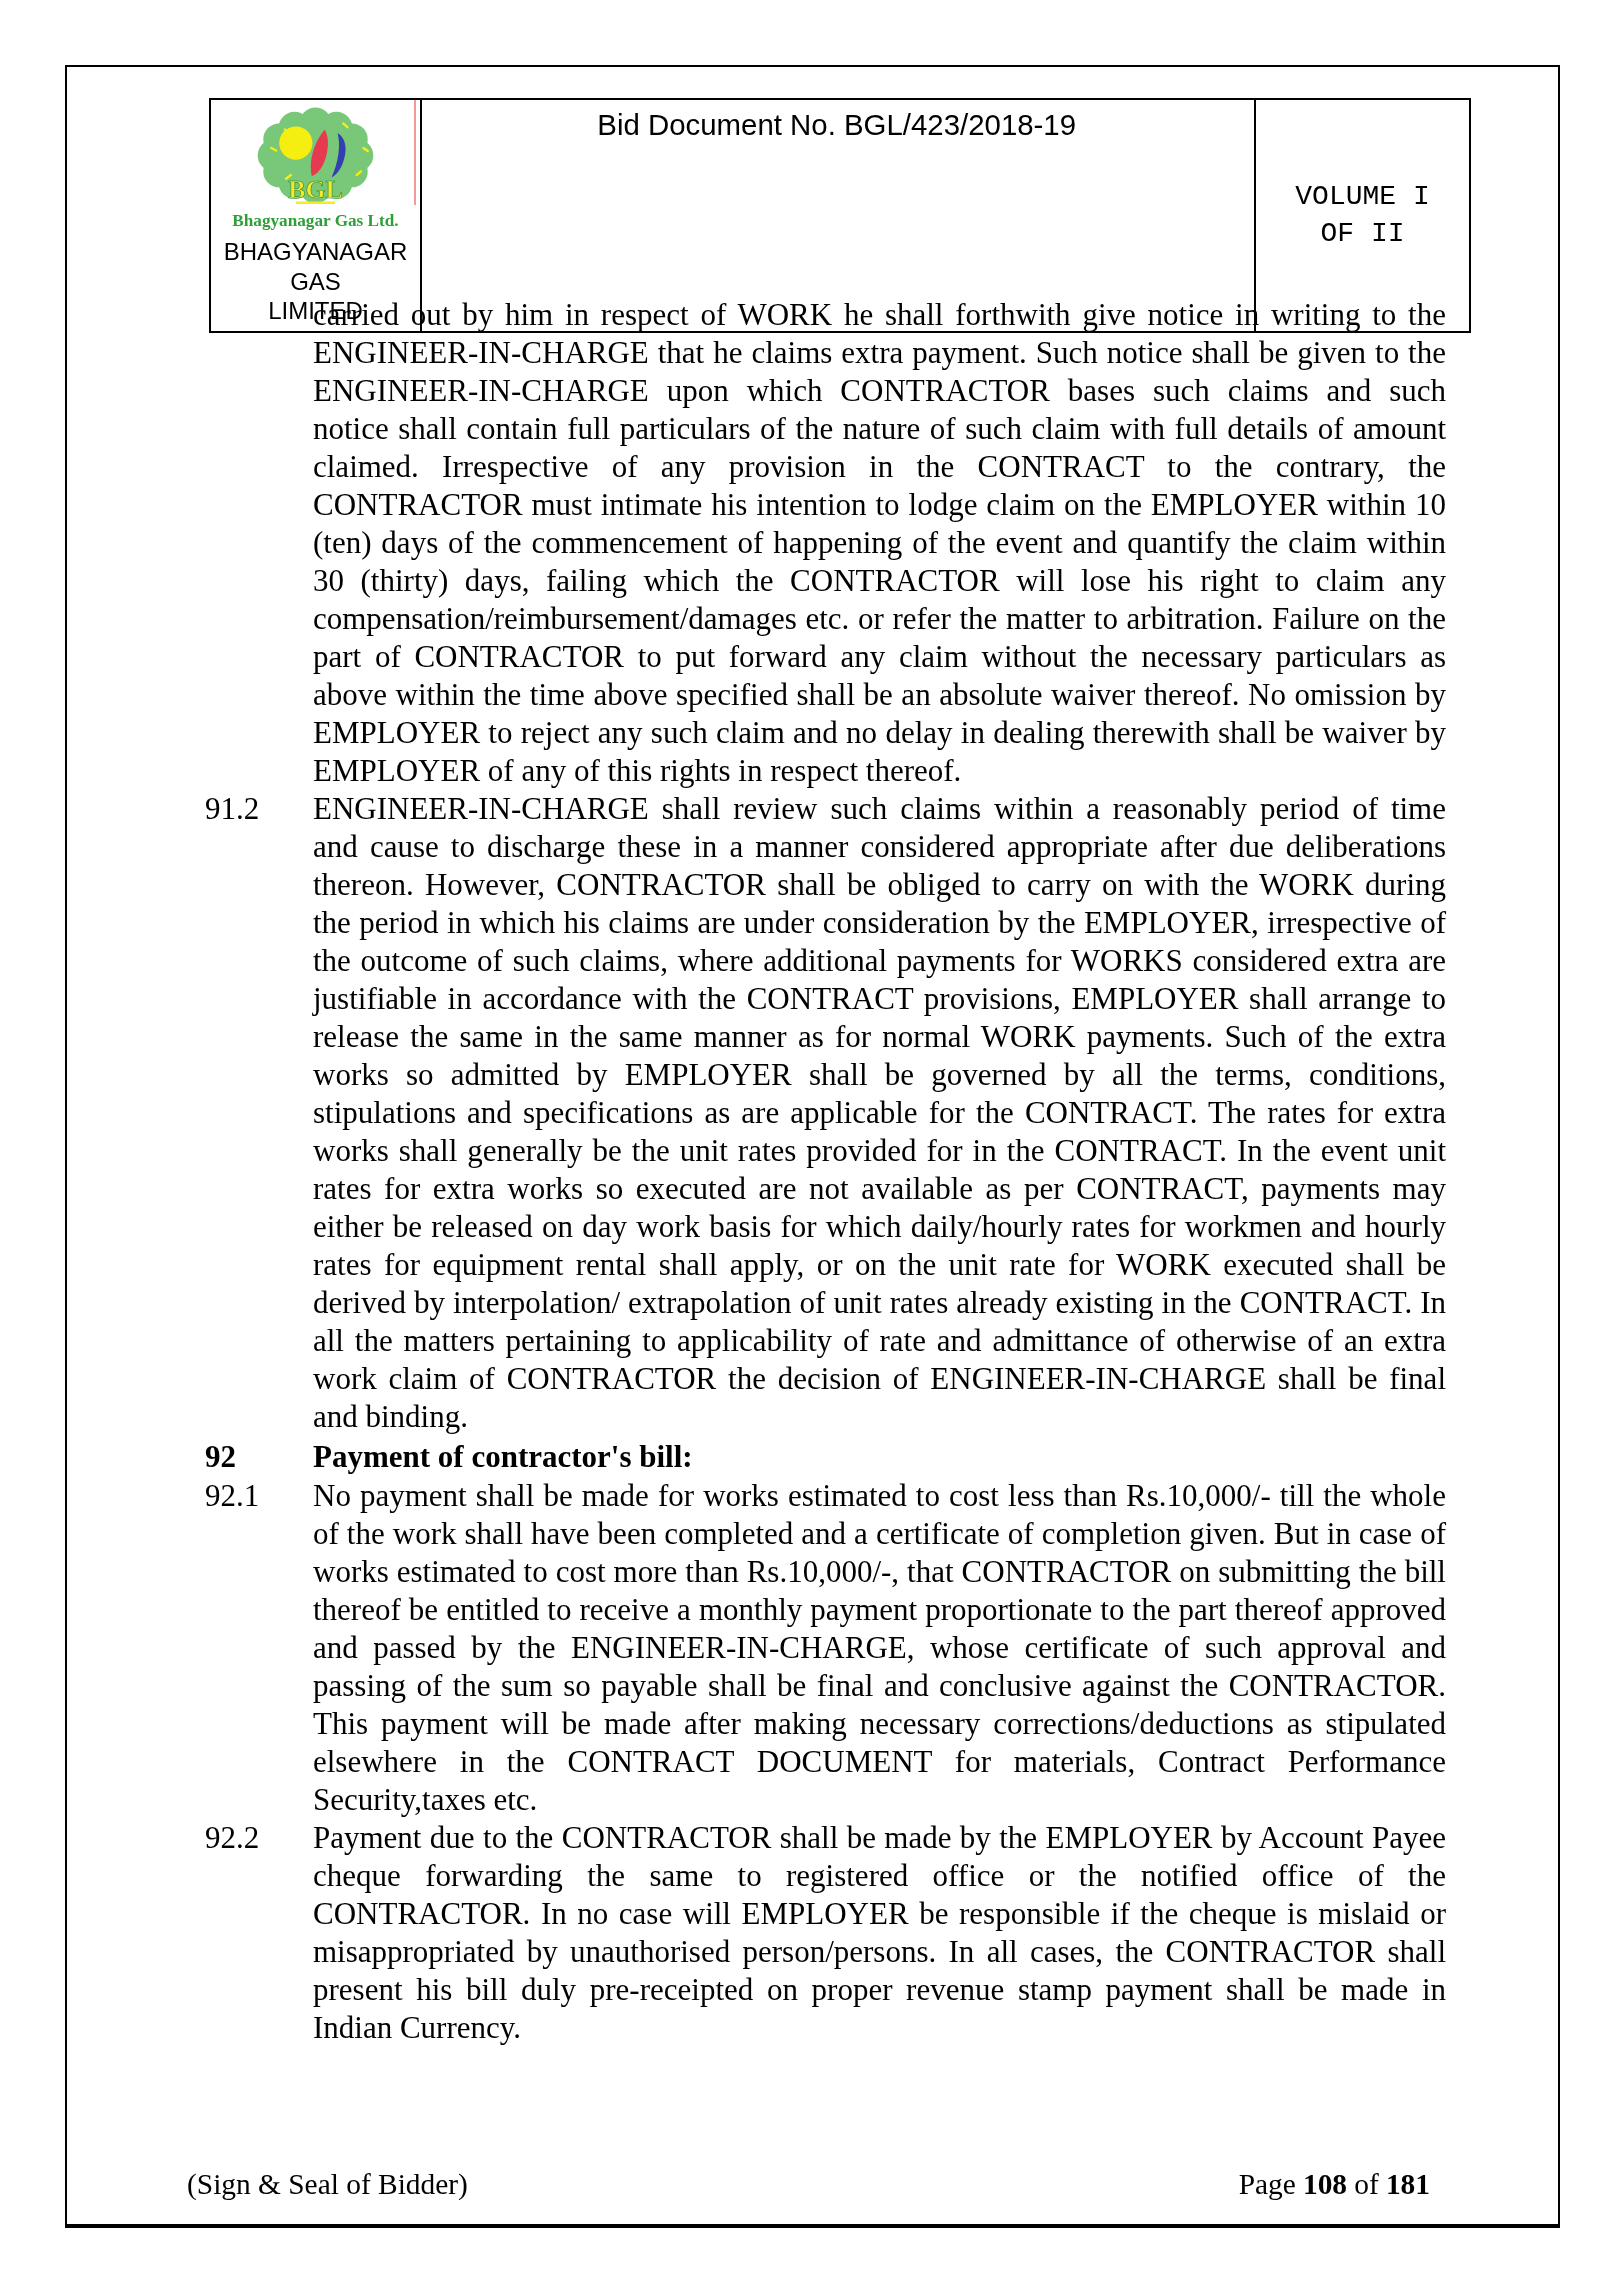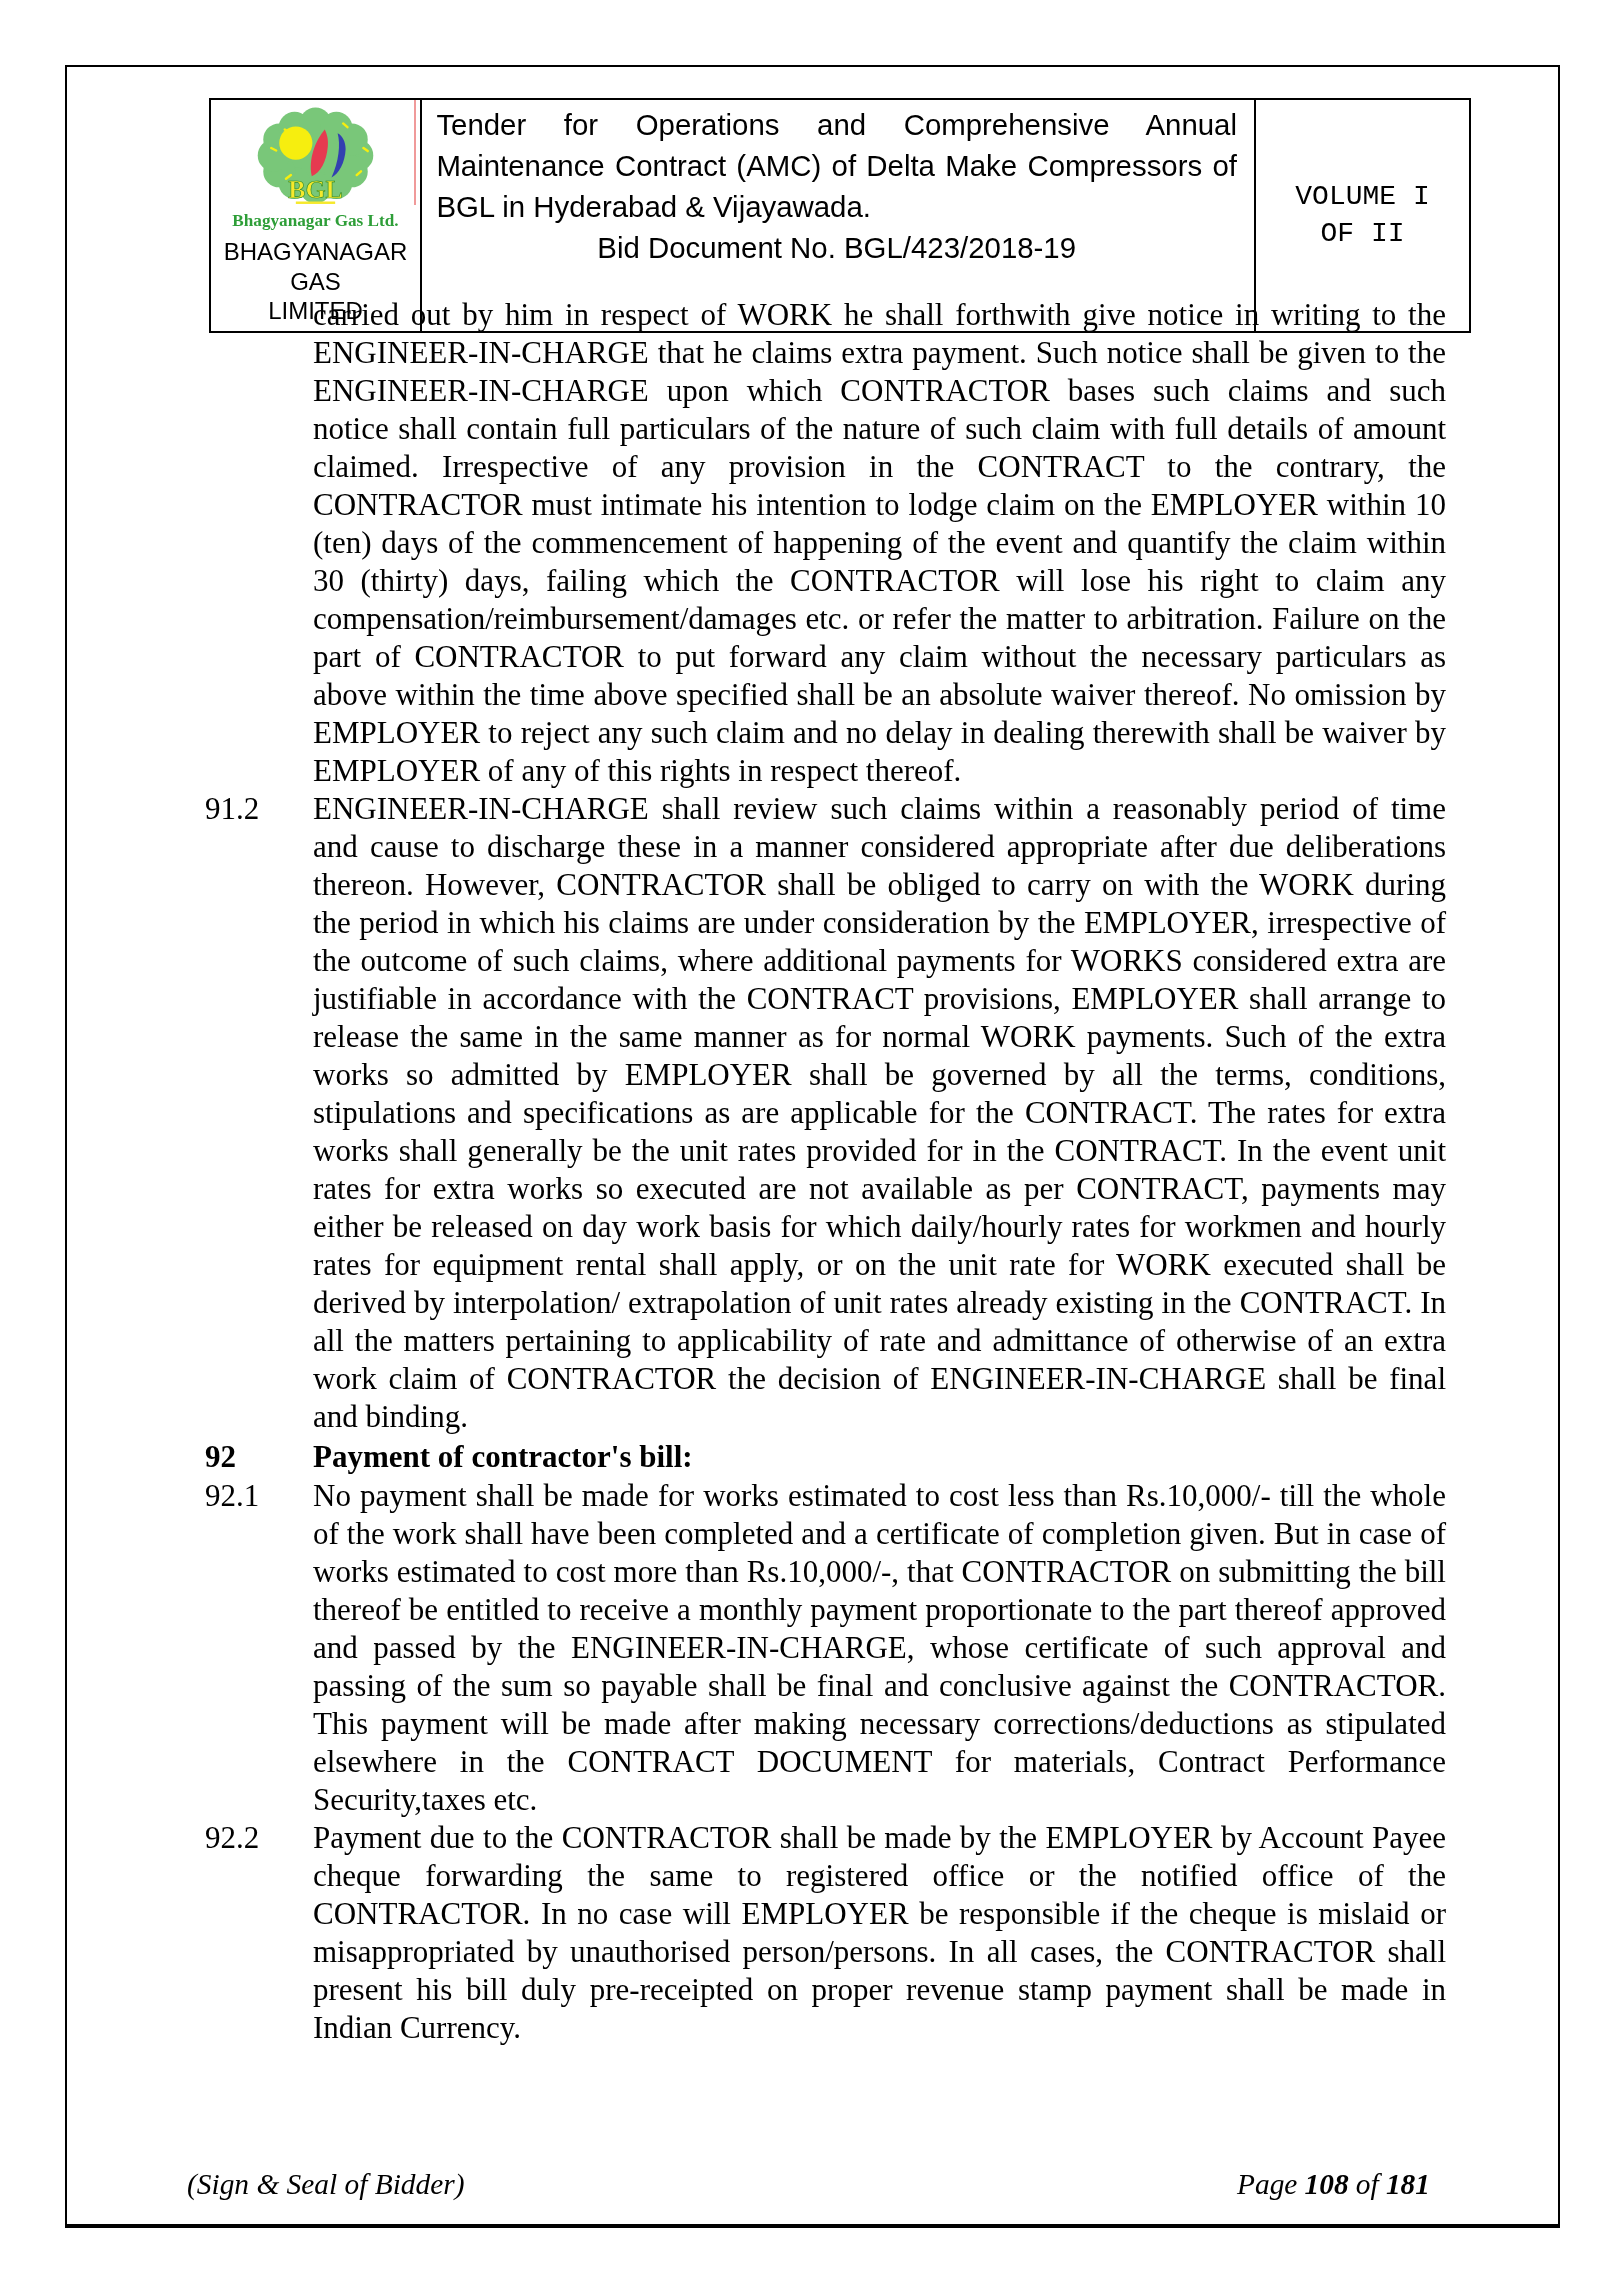--- a/index.html
+++ b/index.html
@@ -41,21 +41,21 @@
   
   .body-text{position:absolute;left:205px;top:296px;width:1241px;}
   .clause{display:grid;grid-template-columns:108px 1fr;}
   .clause .num{font-size:31px;line-height:38px;}
   .clause .txt{font-size:31px;line-height:38px;text-align:justify;}
   .clause.head{font-weight:bold;margin-top:2px;margin-bottom:0.7px;}
   
   .footer{
     position:absolute;left:187px;top:2167px;width:1243px;
     display:flex;justify-content:space-between;align-items:baseline;
-    font-size:29.4px;line-height:34px;font-style:italic;
+    font-size:29.4px;line-height:34px;
   }
   .pg{display:flex;gap:7.2px;}
   .pg .b{font-weight:bold;}
 </style>
 </head>
 <body>
 
 <div class="page">
   <div class="frame"></div>
 
@@ -94,21 +94,20 @@
         <rect x="138" y="157" width="64" height="4" fill="#f6e92c"></rect>
         <text x="170" y="197" text-anchor="middle" font-family="'Liberation Serif',serif" font-size="28" font-weight="bold" fill="#2e9e38">Bhagyanagar Gas Ltd.</text>
       </svg>
       <div class="company-name">
         <div>BHAGYANAGAR GAS</div>
         <div>LIMITED</div>
       </div>
     </div>
 
     <div class="cell cell-title">
-      <div class="title-just">Tender for Operations and Comprehensive Annual Maintenance Contract (AMC) of Delta Make Compressors of BGL in Hyderabad &amp; Vijayawada.</div>
       <div class="title-center">Bid Document No. BGL/423/2018-19</div>
     </div>
 
     <div class="cell cell-volume">
       <div>VOLUME I</div>
       <div>OF II</div>
     </div>
   </div>
 
   <div class="body-text">

